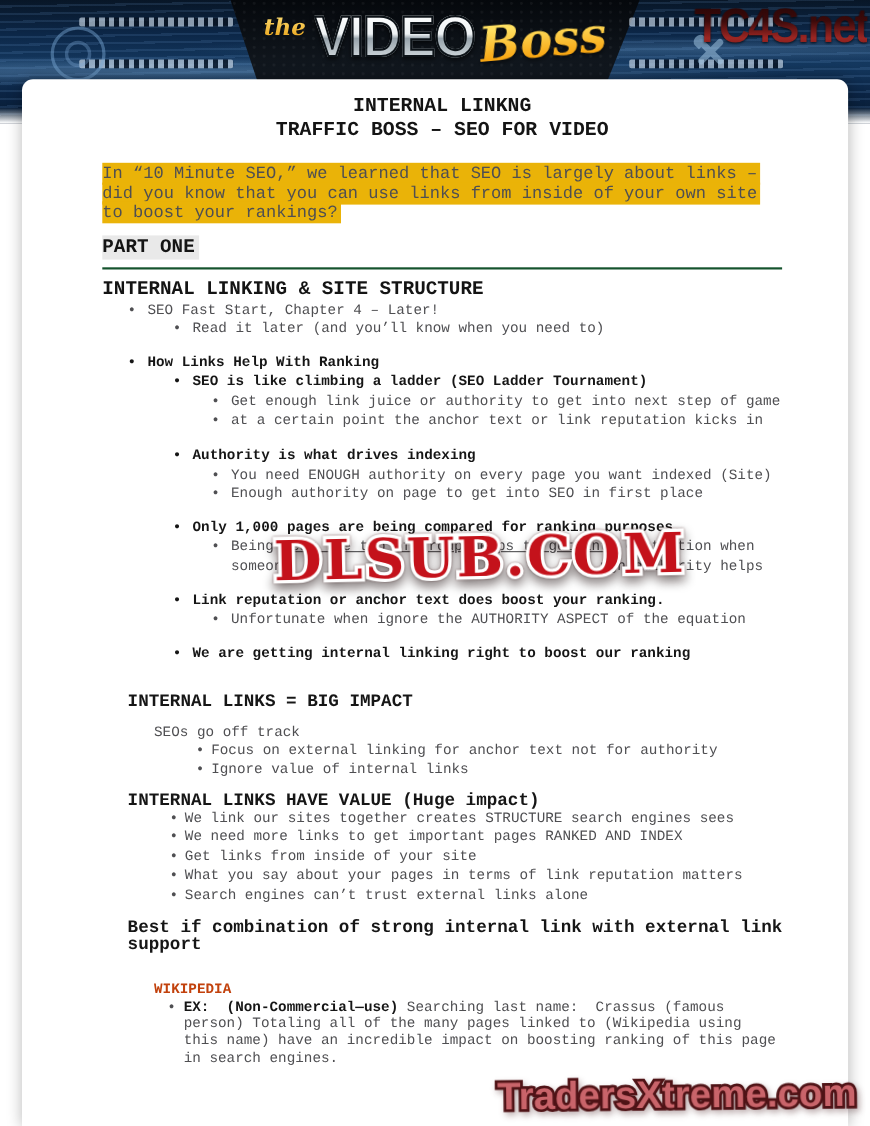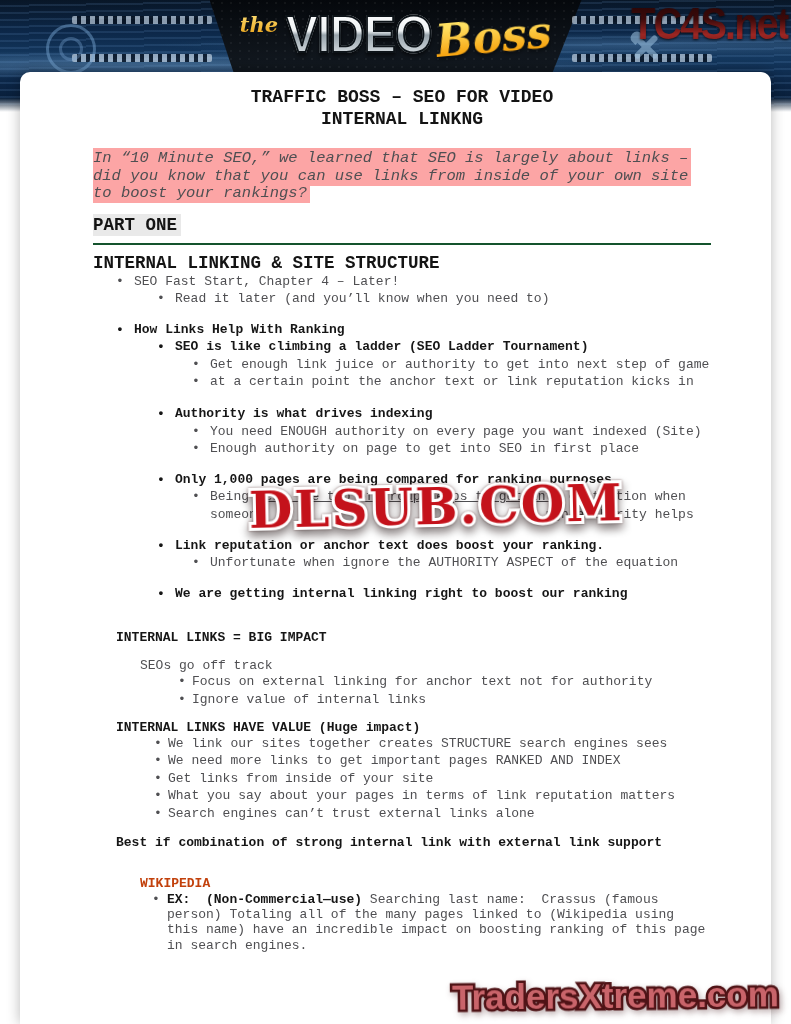--- a/index.html
+++ b/index.html
@@ -65,26 +65,26 @@
     background:#ffffff;border-radius:10px 10px 0 0;
     box-shadow:0 0 14px rgba(0,0,0,.28);
     padding:14px 0 0 0;box-sizing:border-box;z-index:5;}
   .doc{padding:0 60px 0 73px;color:#4f4f52;}
   .title{font-size:18px;line-height:22px;font-weight:bold;color:#141414;text-align:center;
     letter-spacing:0;}
 
   .blk{width:618px;}
   .gap{width:618px;}
   .intro{font-size:15.5px;line-height:17.5px;width:618px;}
-  .intro .hl{background:#fca5a5;-webkit-box-decoration-break:clone;box-decoration-break:clone;
-    padding:1px 3px 1px 0;font-style:italic;}
+  .intro .hl{background:#eab308;-webkit-box-decoration-break:clone;box-decoration-break:clone;
+    padding:1px 3px 1px 0;}
   .hd,.hdr{font-size:17.5px;line-height:21px;font-weight:bold;color:#141414;}
   .hdr{border-bottom:2px solid #14532d;padding-bottom:7px;}
   .hdr .hl{background:#e9e9e9;padding:1px 4px 1px 0;}
-  .h2{font-size:13px;line-height:16px;font-weight:bold;color:#161616;padding-left:23px;}
+  .h2{font-size:16px;line-height:16px;font-weight:bold;color:#161616;padding-left:23px;}
   .sub{font-size:13px;line-height:16px;padding-left:47px;color:#4f4f52;margin-top:12px;}
   .sub.bold{font-weight:bold;color:#c2410c;}
   .li{position:relative;font-size:13px;line-height:15.6px;margin-bottom:2px;color:#4f4f52;}
   .li.bold{font-weight:bold;color:#161616;}
   .li .bullet{position:absolute;top:0;}
   .lvl-a1{padding-left:41px;} .lvl-a1 .bullet{left:23px;}
   .lvl-a2{padding-left:82px;} .lvl-a2 .bullet{left:64px;}
   .lvl-a3{padding-left:117px;} .lvl-a3 .bullet{left:99px;}
   .lvl-b1{padding-left:75px;} .lvl-b1 .bullet{left:61px;}
   .lvl-b2{padding-left:99px;} .lvl-b2 .bullet{left:85px;}
@@ -127,22 +127,22 @@
   <div class="logo-line">
     <span class="logo-the">the</span>
     <span class="logo-video">VIDEO</span>
     <span class="logo-boss">Boss</span>
   </div>
   <div class="site-name">TC4S.net</div>
 </div>
 
 <div class="page-card">
   <div class="doc">
+    <div class="title">INTERNAL LINKNG</div>
     <div class="title">TRAFFIC BOSS – SEO FOR VIDEO</div>
-    <div class="title">INTERNAL LINKNG</div>
     <div>
         <div class="gap" style="height: 20px;"></div>
         <div class="blk intro"><span class="tx hl"><span class="seg">In “10 Minute SEO,” we learned that SEO is largely about links – did you know that you can use links from inside of your own site to boost your rankings?</span></span></div>
         <div class="gap" style="height: 12px;"></div>
         <div class="blk hdr"><span class="tx hl"><span class="seg">PART ONE</span></span></div>
         <div class="gap" style="height: 8px;"></div>
         <div class="blk hd"><span class="tx"><span class="seg">INTERNAL LINKING &amp; SITE STRUCTURE</span></span></div>
         <div class="blk li lvl-a1"><span class="bullet">•</span><span class="tx"><span class="seg">SEO Fast Start, Chapter 4 – Later!</span></span></div>
         <div class="blk li lvl-a2"><span class="bullet">•</span><span class="tx"><span class="seg">Read it later (and you’ll know when you need to)</span></span></div>
         <div class="gap" style="height: 13px;"></div>

